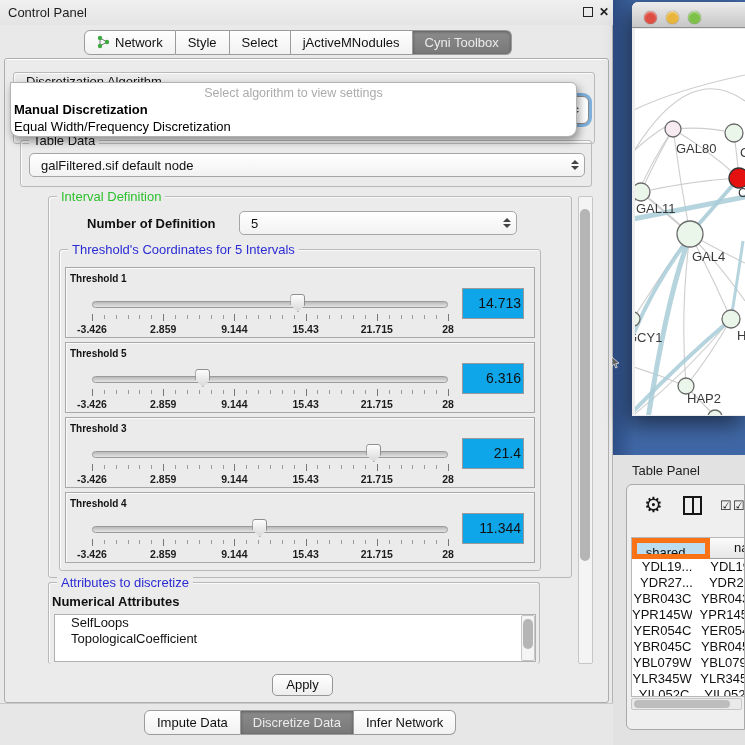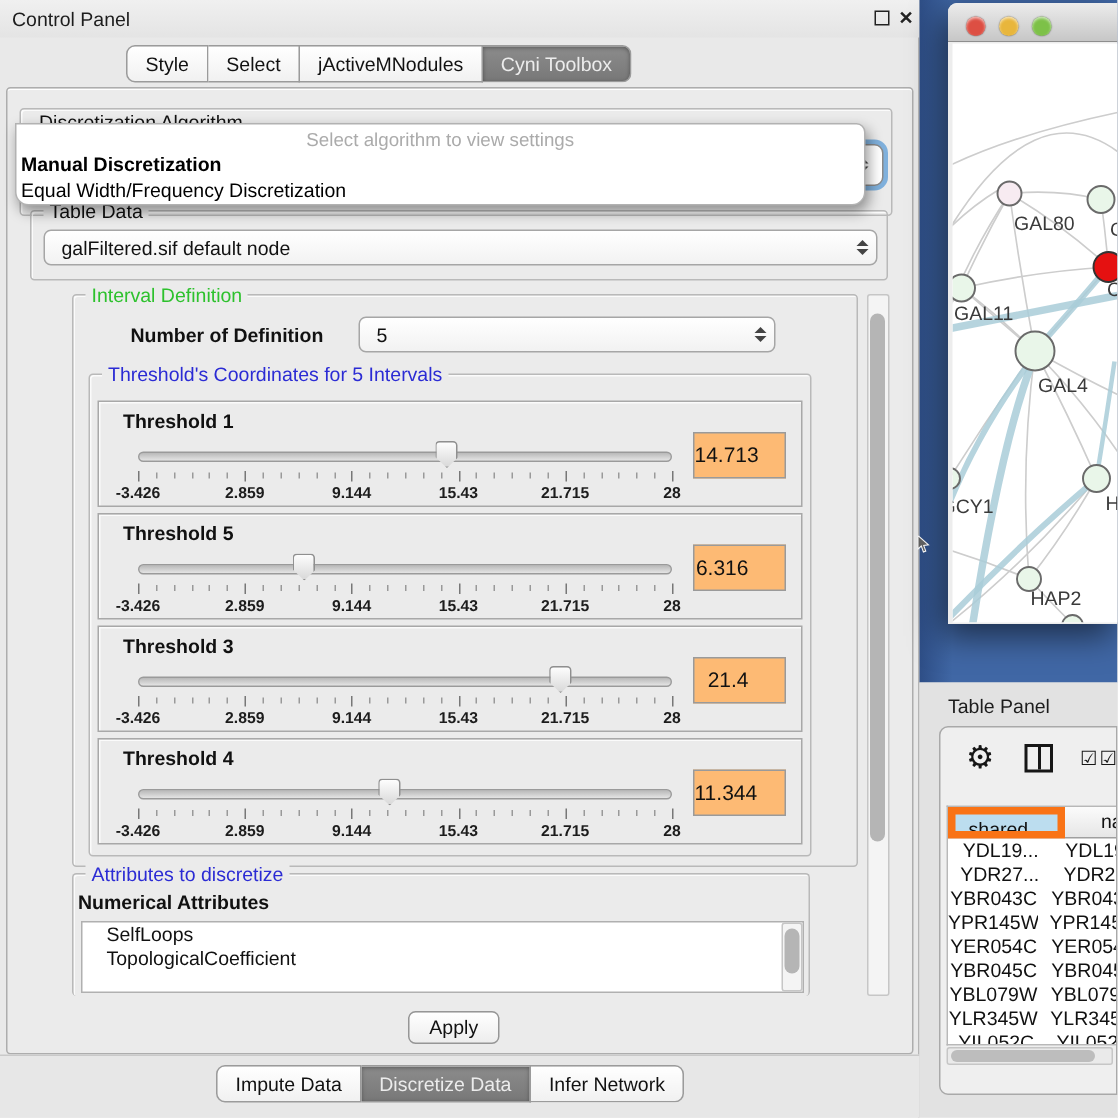--- a/index.html
+++ b/index.html
@@ -46,33 +46,33 @@
   #algo-popup .item { position:absolute; left:3px; font-size:13px; color:#000; }
   #algo-popup .item.b { font-weight:bold; top:19px; }
   #algo-popup .item.n { top:36px; }
 
   #hidden-combo { left:240px; top:96px; width:349px; height:28px; border-radius:6px; background:#fff;
                   border:1px solid #8A8A8A; box-shadow:0 0 0 3px #7FB0DC; z-index:10; }
 
   
   .th-panel { position:relative; width:470px; height:71px; margin-bottom:4px; background:#EBEBEB;
               border:1px solid #A8A8A8; box-shadow:inset 1px 1px 0 rgba(255,255,255,.8); }
-  .th-label { position:absolute; left:16px; top:5px; font-size:13px; font-weight:bold; color:#111; }
+  .th-label { position:absolute; left:4px; top:5px; font-size:10px; font-weight:bold; color:#111; }
   .slider-zone { position:absolute; left:26px; top:28px; width:356px; height:40px; }
   .track { position:absolute; left:0; top:5px; width:100%; height:7px; border-radius:4px;
            background:linear-gradient(#B9B9B9,#E4E4E4); border:1px solid #9A9A9A; }
   .tick { position:absolute; width:1px; background:#777; }
   .tick.minor { top:19px; height:4px; background:#999; }
   .tick.major { top:18px; height:7px; }
   .tick-lab { position:absolute; top:27px; transform:translateX(-50%); font-size:10.5px; font-weight:bold; color:#1c1c1c; white-space:nowrap; }
   .handle { position:absolute; top:-2px; width:15px; height:18px; background:linear-gradient(#FDFDFD,#D9D9D9);
             border:1px solid #8F8F8F; border-radius:3px 3px 2px 2px;
             clip-path:polygon(0 0,100% 0,100% 60%,50% 100%,0 60%); }
-  .th-value { position:absolute; left:396px; top:20px; width:62px; height:31px; background:#fdba74; border:1px solid #9A9A9A;
-              font-size:14px; color:#111; text-align:right; line-height:29px; padding-right:24px; }
+  .th-value { position:absolute; left:396px; top:20px; width:62px; height:31px; background:#0ea5e9; border:1px solid #9A9A9A;
+              font-size:14px; color:#111; text-align:right; line-height:29px; padding-right:2px; }
 
   
   .vsb { position:absolute; background:#F4F4F4; border:1px solid #C6C6C6; border-radius:2px; }
   .vsb .thumb { position:absolute; left:1px; width:10px; border-radius:6px; background:#B5B5B5; }
 
   
   #attr-list { position:absolute; left:54px; top:614px; width:482px; height:48px; background:#fff; border:1px solid #B0B0B0; overflow:hidden; }
   #attr-list .row { font-size:13px; color:#111; padding-left:16px; line-height:16px; white-space:nowrap; }
 
   .push-btn { position:absolute; background:linear-gradient(#FFFFFF,#EDEDED); border:1px solid #969696; border-radius:5px;
@@ -112,20 +112,31 @@
 
 <div id="control-panel" class="abs">
 
   <div id="titlebar" class="abs">
     <span class="t">Control Panel</span>
     <span id="float-ico" class="win-ico"></span>
     <span id="close-ico" class="win-ico">✕</span>
   </div>
 
   <div class="abs seg-bar" id="top-tabs" style="left:84px; top:30px;">
+      <div class="seg">
+        <svg width="13" height="14" viewBox="0 0 13 14">
+          <line x1="3" y1="3" x2="10" y2="7" stroke="#777" stroke-width="1"></line>
+          <line x1="3" y1="11" x2="10" y2="7" stroke="#777" stroke-width="1"></line>
+          <line x1="3" y1="3" x2="3" y2="11" stroke="#777" stroke-width="1"></line>
+          <circle cx="3" cy="3" r="2.2" fill="#3FA83F"></circle>
+          <circle cx="3" cy="11" r="2.2" fill="#3FA83F"></circle>
+          <circle cx="10" cy="7" r="2.2" fill="#3FA83F"></circle>
+        </svg>
+        <span>Network</span>
+      </div>
       <div class="seg">
         <span>Style</span>
       </div>
       <div class="seg">
         <span>Select</span>
       </div>
       <div class="seg">
         <span>jActiveMNodules</span>
       </div>
       <div class="seg active">

